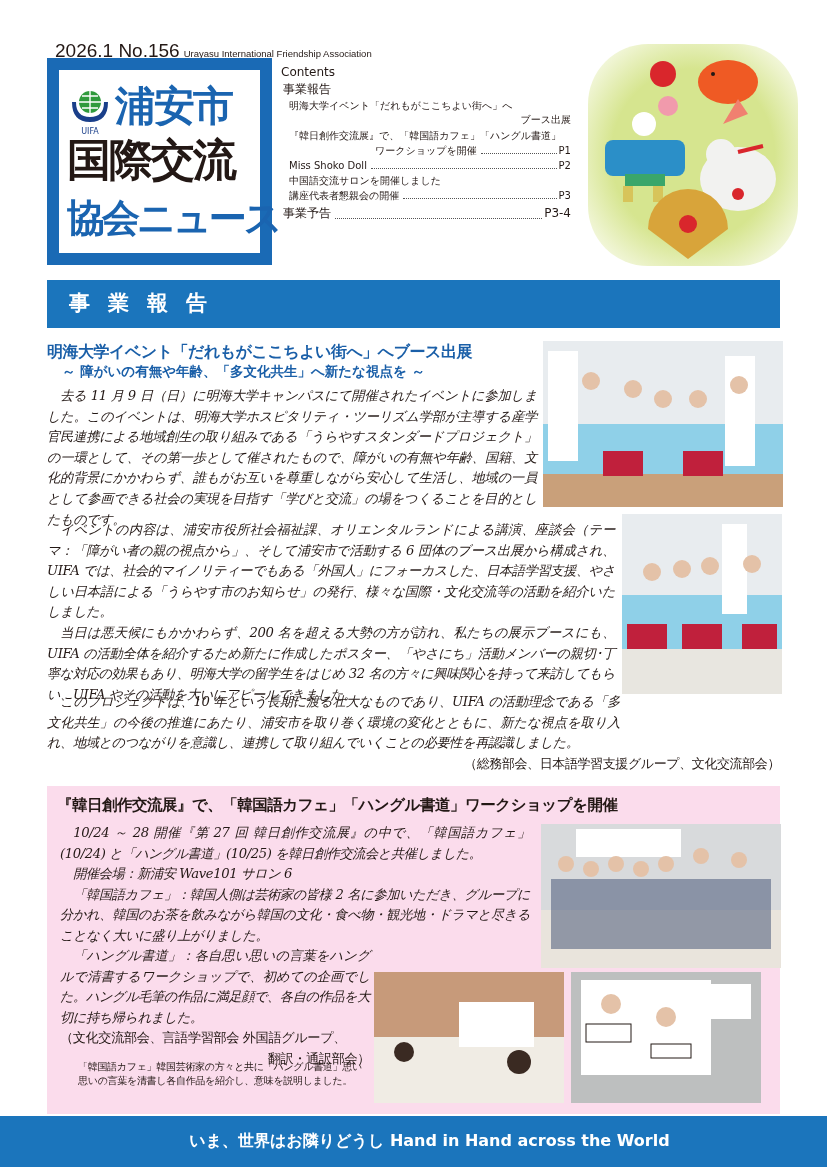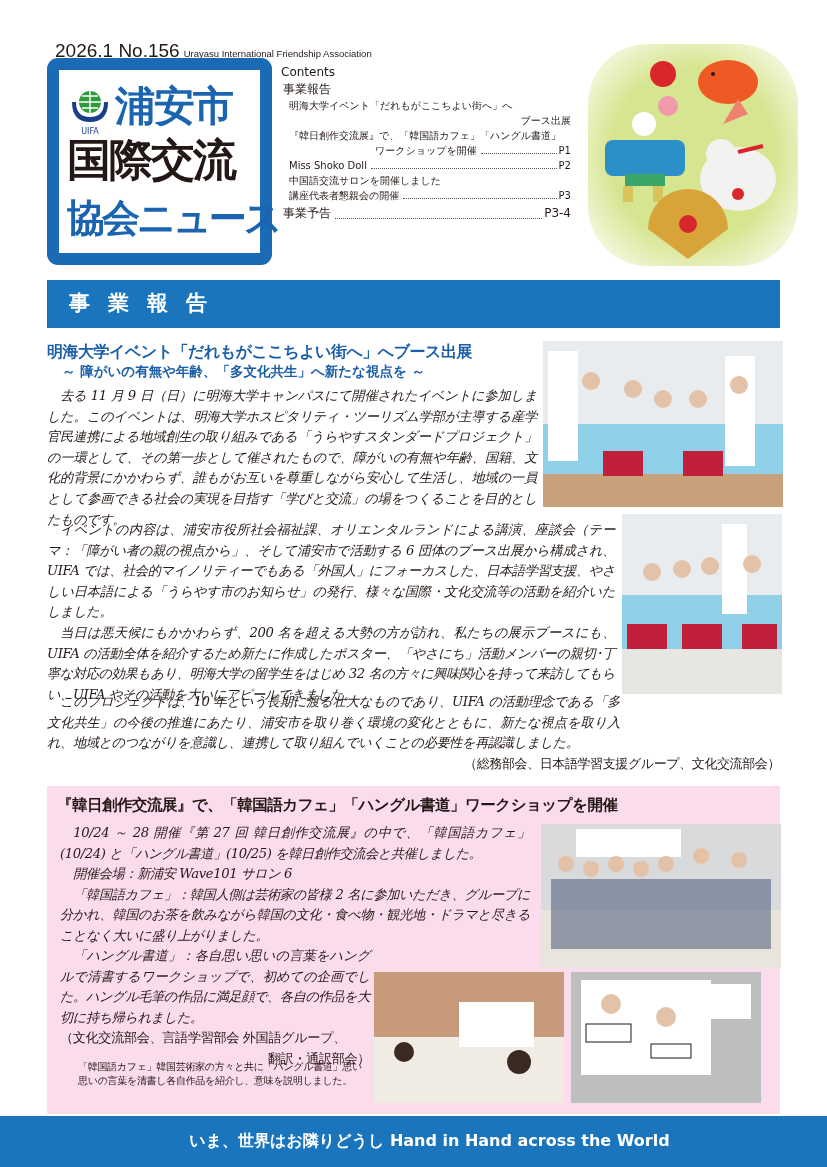--- a/index.html
+++ b/index.html
@@ -1,32 +1,32 @@
 <!DOCTYPE html>
 <html><head>
 <meta charset="utf-8">
 <style>
   html,body{margin:0;padding:0;}
   body{width:827px;height:1167px;background:#fff;position:relative;overflow:hidden;font-family:"DejaVu Serif",serif;color:#231815;}
   .abs{position:absolute;}
   .issue{left:55px;top:40px;font-family:"Liberation Sans",sans-serif;font-size:19px;color:#231815;white-space:nowrap;}
   .issue .org{font-size:9.5px;margin-left:4px;}
-  .masthead{left:47px;top:58px;width:225px;height:207px;background:#1a6ab5;border-radius:11px;}
+  .masthead{left:47px;top:58px;width:225px;height:207px;background:#1a6ab5;}
   .masthead-inner{position:absolute;left:12px;top:12px;width:201px;height:183px;background:#fff;}
   .logo{position:absolute;left:10px;top:18px;width:42px;height:48px;}
   .mh1{position:absolute;left:56px;top:12px;font-family:"DejaVu Sans",sans-serif;font-weight:bold;color:#1a64b0;font-size:41px;line-height:48px;letter-spacing:-2px;white-space:nowrap;}
   .mh2{position:absolute;left:8px;top:64px;font-family:"DejaVu Sans",sans-serif;font-weight:bold;color:#231815;font-size:44px;line-height:52px;letter-spacing:-2px;white-space:nowrap;}
   .mh3{position:absolute;left:8px;top:124px;font-family:"DejaVu Sans",sans-serif;font-weight:bold;color:#1a64b0;font-size:38px;line-height:48px;letter-spacing:-3px;white-space:nowrap;}
   .toc{left:281px;top:64px;width:290px;font-family:"DejaVu Sans",sans-serif;color:#231815;}
   .toc .head{font-size:12px;line-height:16px;}
   .toc .cat{font-size:12px;line-height:18px;margin-left:2px;}
   .toc .item{font-size:10px;line-height:15px;margin-left:8px;display:flex;}
   .toc .item .t{white-space:nowrap;}
   .toc .item .dots{flex:1;border-bottom:1px dotted #555;margin:0 2px 4px 4px;}
-  .toc .right{justify-content:flex-end;}
+  .toc .right{justify-content:flex-end;font-family:Liberation Mono, monospace;}
   .deco{left:588px;top:44px;width:210px;height:222px;border-radius:60px;background:radial-gradient(ellipse at center,#d6e58f 55%,#eef4cf 80%,#ffffff 100%);}
   .section-bar{left:47px;top:280px;width:733px;height:48px;background:#1b75bc;}
   .section-bar span{position:absolute;left:22px;top:9px;color:#fff;font-size:21px;font-weight:bold;letter-spacing:18px;font-family:"DejaVu Serif",serif;}
   .art1-title{left:47px;top:342px;font-size:16px;color:#1a5fa8;font-weight:bold;white-space:nowrap;letter-spacing:-0.5px;}
   .art1-sub{left:62px;top:363px;font-size:13.5px;color:#1a5fa8;font-weight:bold;white-space:nowrap;}
   .body{font-size:13.2px;line-height:20.6px;text-align:justify;color:#231815;letter-spacing:-0.4px;}
   .p{text-indent:1em;margin:0;font-style:italic;}
   .photo{background:#cfd9de;overflow:hidden;}
   .credit{right:47px;top:755px;font-size:13px;white-space:nowrap;letter-spacing:-0.4px;}
   .pink{left:47px;top:786px;width:733px;height:328px;background:#fbdcec;}

